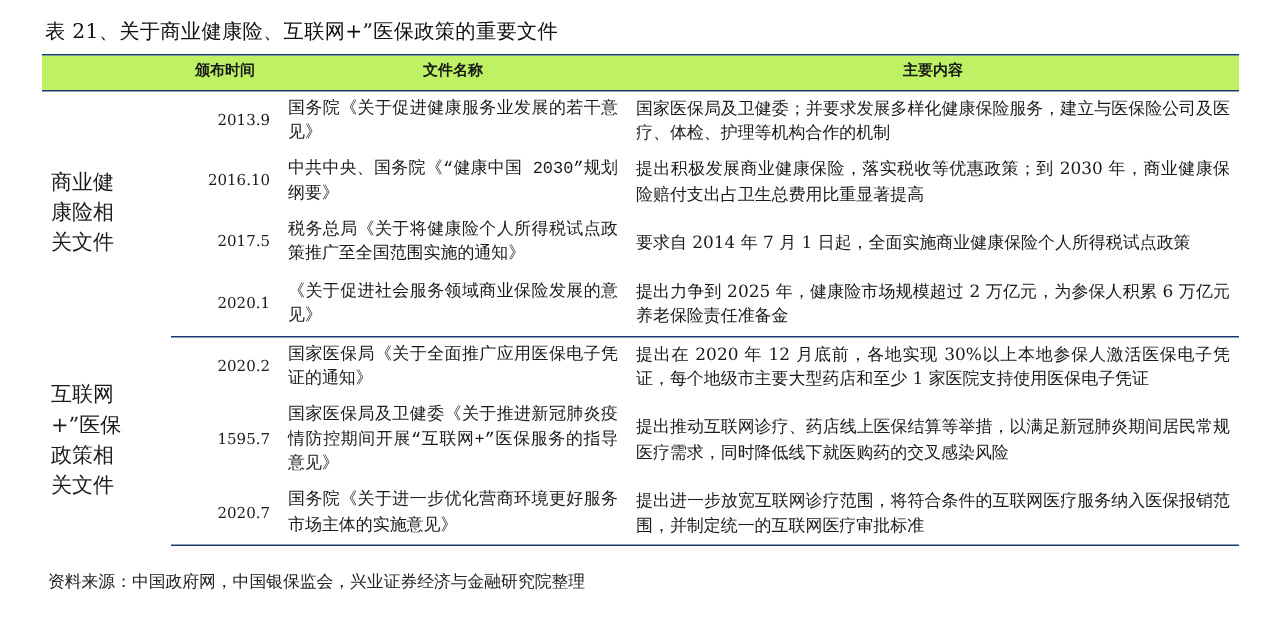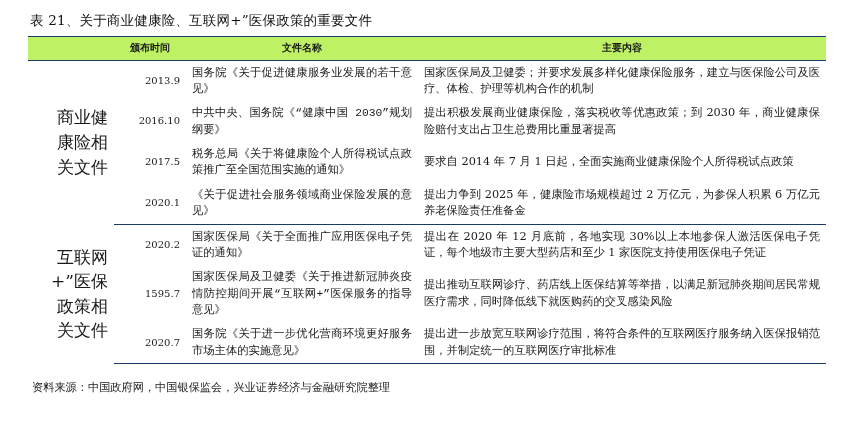--- a/index.html
+++ b/index.html
@@ -52,22 +52,22 @@
   thead th.blank-head {
     border-top: 1.6px solid #1a3a6b;
     border-bottom: 1px solid #1a3a6b;
   }
   col.c-group { width: 86px; }
   col.c-date  { width: 72px; }
   col.c-name  { width: 232px; }
   col.c-main  { width: auto; }
 
   td.group-cell {
-    text-align: right;
-    font-size: 17px;
+    text-align: left;
+    font-size: 14px;
     line-height: 1.6;
     white-space: pre-line;
   }
   td.date-cell {
     text-align: right;
     font-size: 10px;
   }
   td.name-cell {
     text-align: justify;
     text-justify: inter-ideograph;

